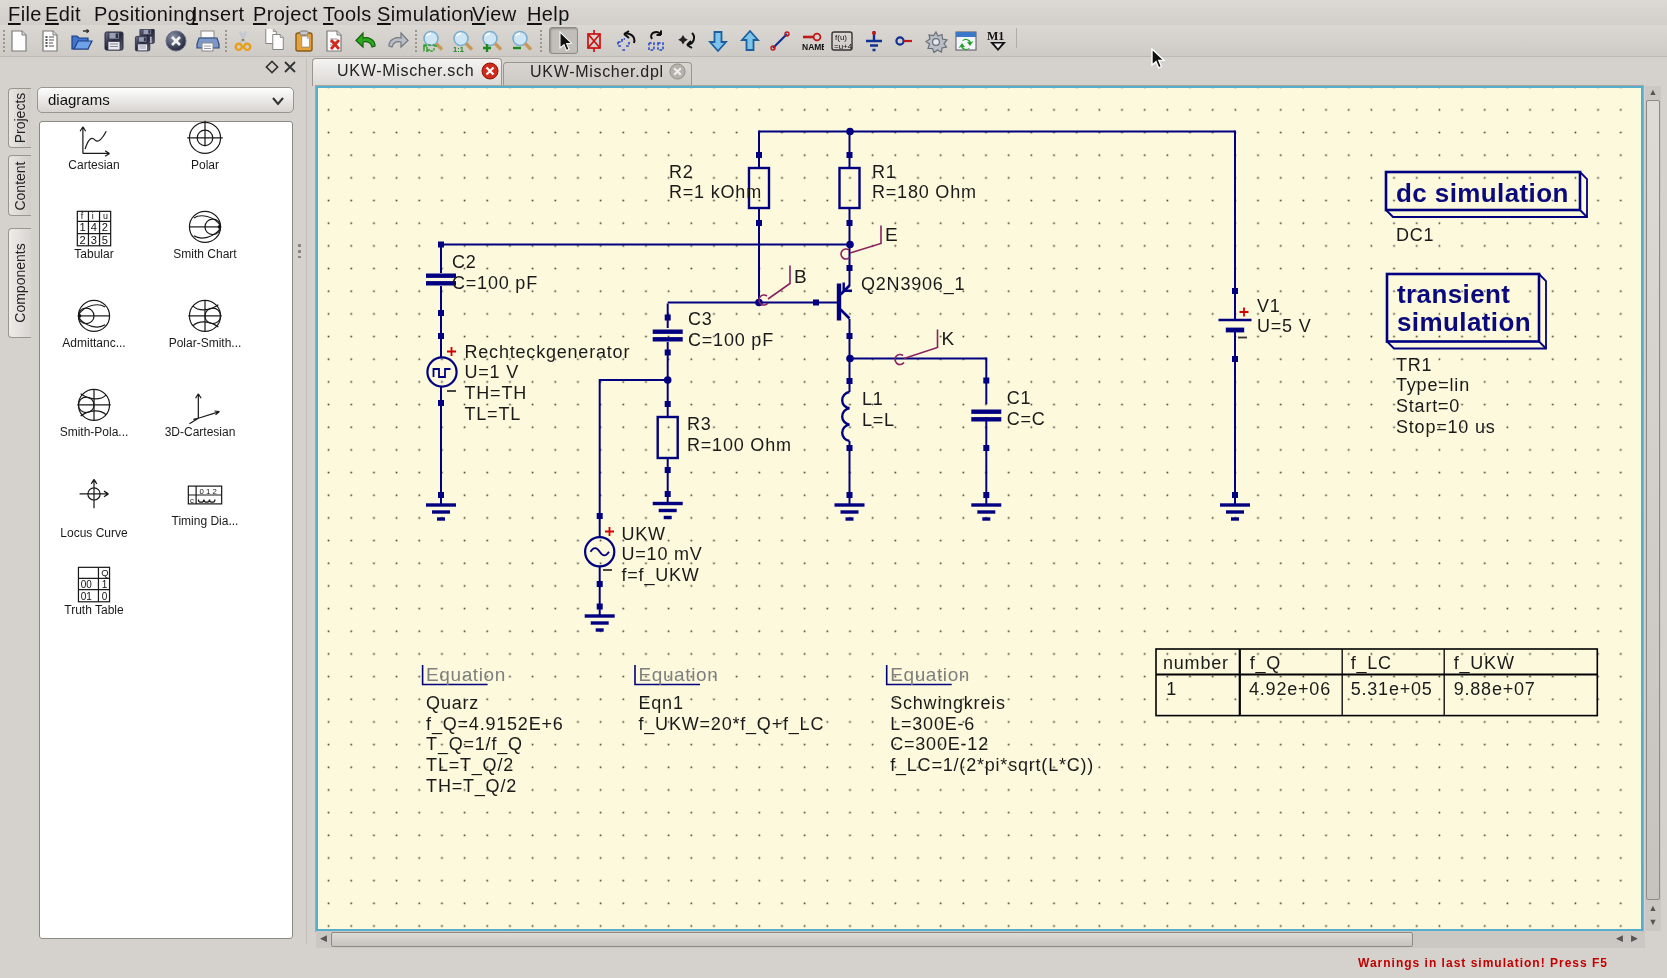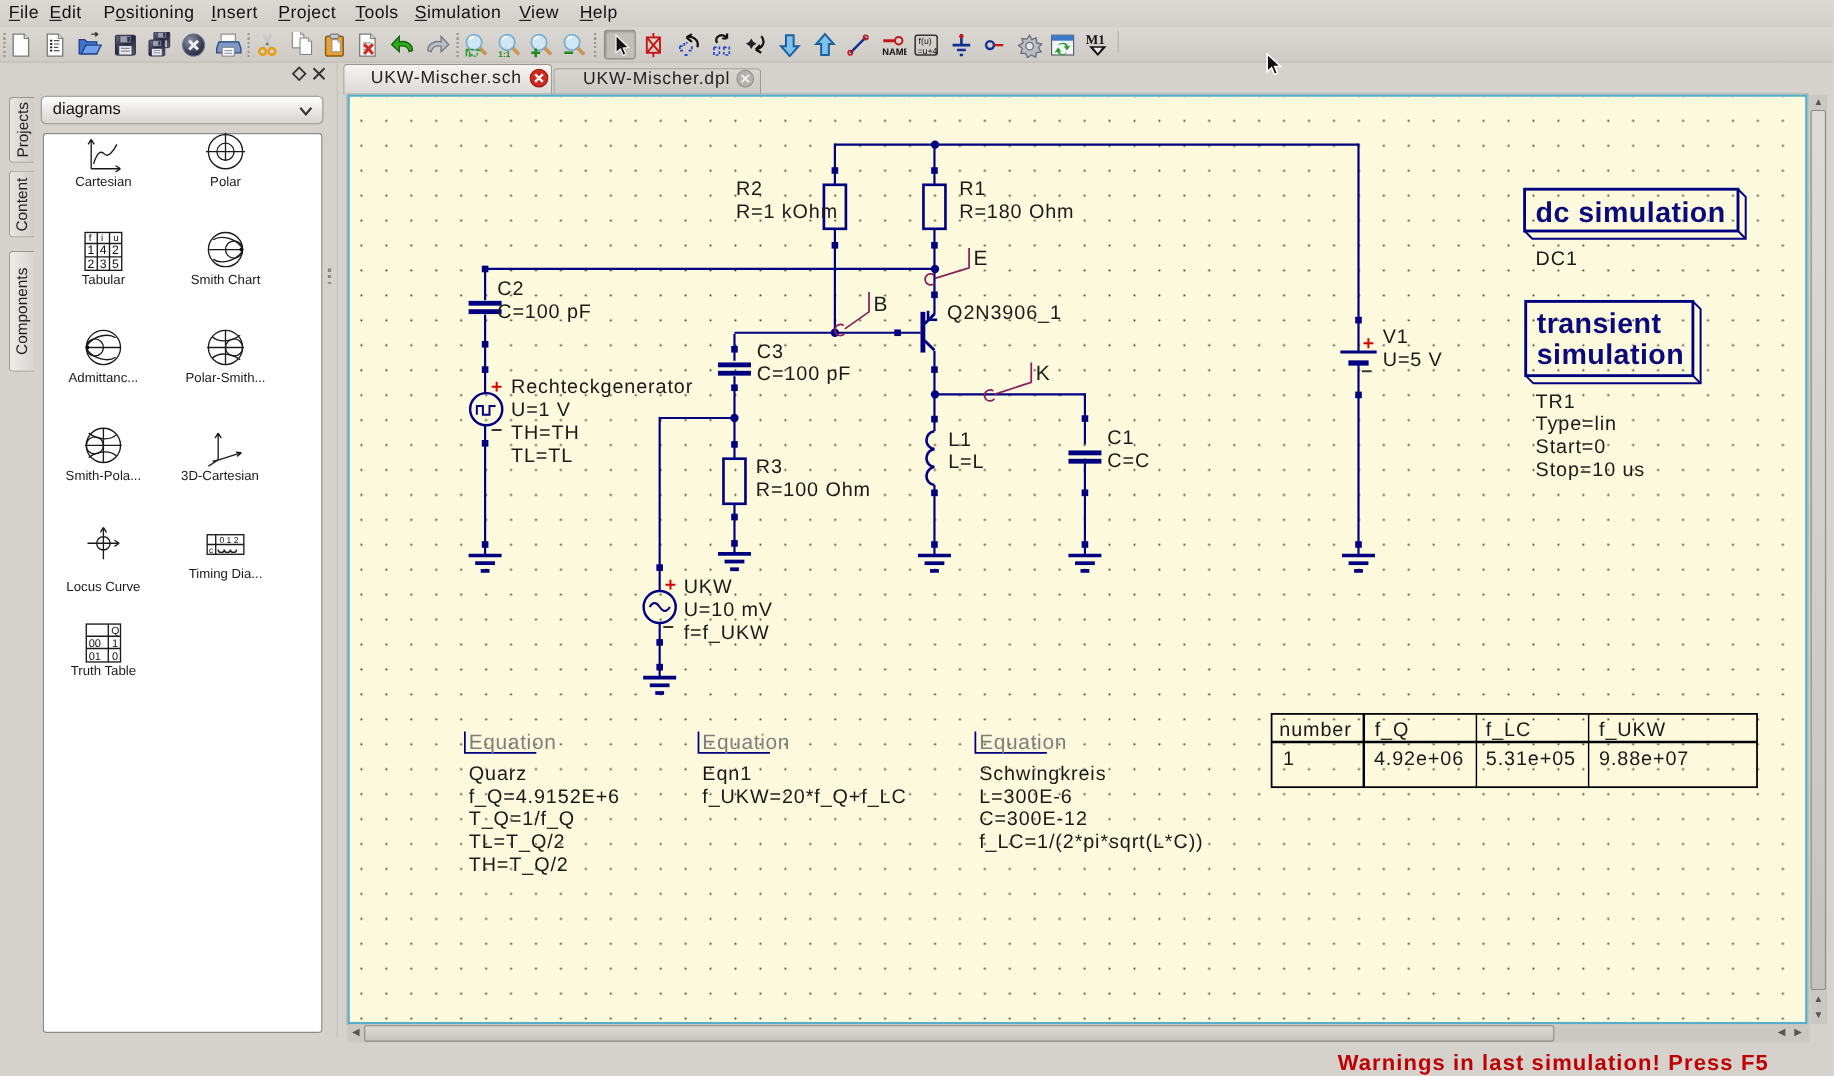--- a/index.html
+++ b/index.html
@@ -1,21 +1,21 @@
 <!DOCTYPE html>
 <html><head>
 <meta charset="utf-8">
 <style>
 * { margin:0; padding:0; box-sizing:border-box; }
 html,body { width:1667px; height:978px; overflow:hidden; }
 body { position:relative; background:#d5d2cd; font-family:"Liberation Sans",sans-serif; }
 .abs { position:absolute; }
 
 #menubar { position:absolute; left:0; top:0; width:1667px; height:25px;
-  background:linear-gradient(#dcd9d5,#d2cfca); font-size:16px; letter-spacing:0.4px; color:#111; }
+  background:linear-gradient(#dcd9d5,#d2cfca); font-size:20px; letter-spacing:0.4px; color:#111; }
 #menubar span { position:absolute; top:3px; }
 #menubar u { text-decoration:underline; text-underline-offset:2px; }
 
 #toolbar { position:absolute; left:0; top:25px; width:1667px; height:32px;
   background:linear-gradient(#dbd8d4,#cecbc6); border-bottom:1px solid #bdb9b4; }
 .tbi { position:absolute; top:29px; width:24px; height:24px; }
 .tbsep { position:absolute; top:29px; width:2px; height:22px;
   background:repeating-linear-gradient(#9a978f 0 2px, transparent 2px 4px); }
 
 .vtab { position:absolute; left:8px; width:23px; background:linear-gradient(90deg,#e8e6e3,#d0cdc8);
@@ -580,19 +580,19 @@
 <div class="sbbtn" style="left:1645px;top:903px;width:16px;height:13px;">▲</div>
 <div class="sbbtn" style="left:1645px;top:917px;width:16px;height:13px;">▼</div>
 
 <div class="sb" style="left:316px;top:931px;width:1329px;height:17px;"></div>
 <div class="sbthumb" style="left:331px;top:932px;width:1082px;height:15px;"></div>
 <div class="sbbtn" style="left:317px;top:933px;width:13px;height:14px;">◀</div>
 <div class="sbbtn" style="left:1613px;top:933px;width:13px;height:14px;">◀</div>
 <div class="sbbtn" style="left:1628px;top:933px;width:13px;height:14px;">▶</div>
 
 <div id="statusbar">
-  <span style="position:absolute;right:59px;top:8px;color:#c00000;font-size:20px;letter-spacing:1px;font-weight:bold;">Warnings in last simulation! Press F5</span>
+  <span style="position:absolute;right:59px;top:8px;color:#c00000;font-size:12px;letter-spacing:1px;font-weight:bold;">Warnings in last simulation! Press F5</span>
   <span style="position:absolute;right:12px;top:8px;color:#111;font-size:17px;letter-spacing:1.5px;margin-top:27px;">0 : 0</span>
 </div>
 
 <svg class="abs" style="left:1149px;top:48px" width="22" height="24" viewBox="0 0 22 24">
   <path d="M3 1 L3 17 L7 13.6 L9.6 19.8 L12.4 18.6 L9.8 12.5 L15 12.2 Z" fill="#111" stroke="#fff" stroke-width="1.4"></path>
 </svg>
 
 </body></html>

